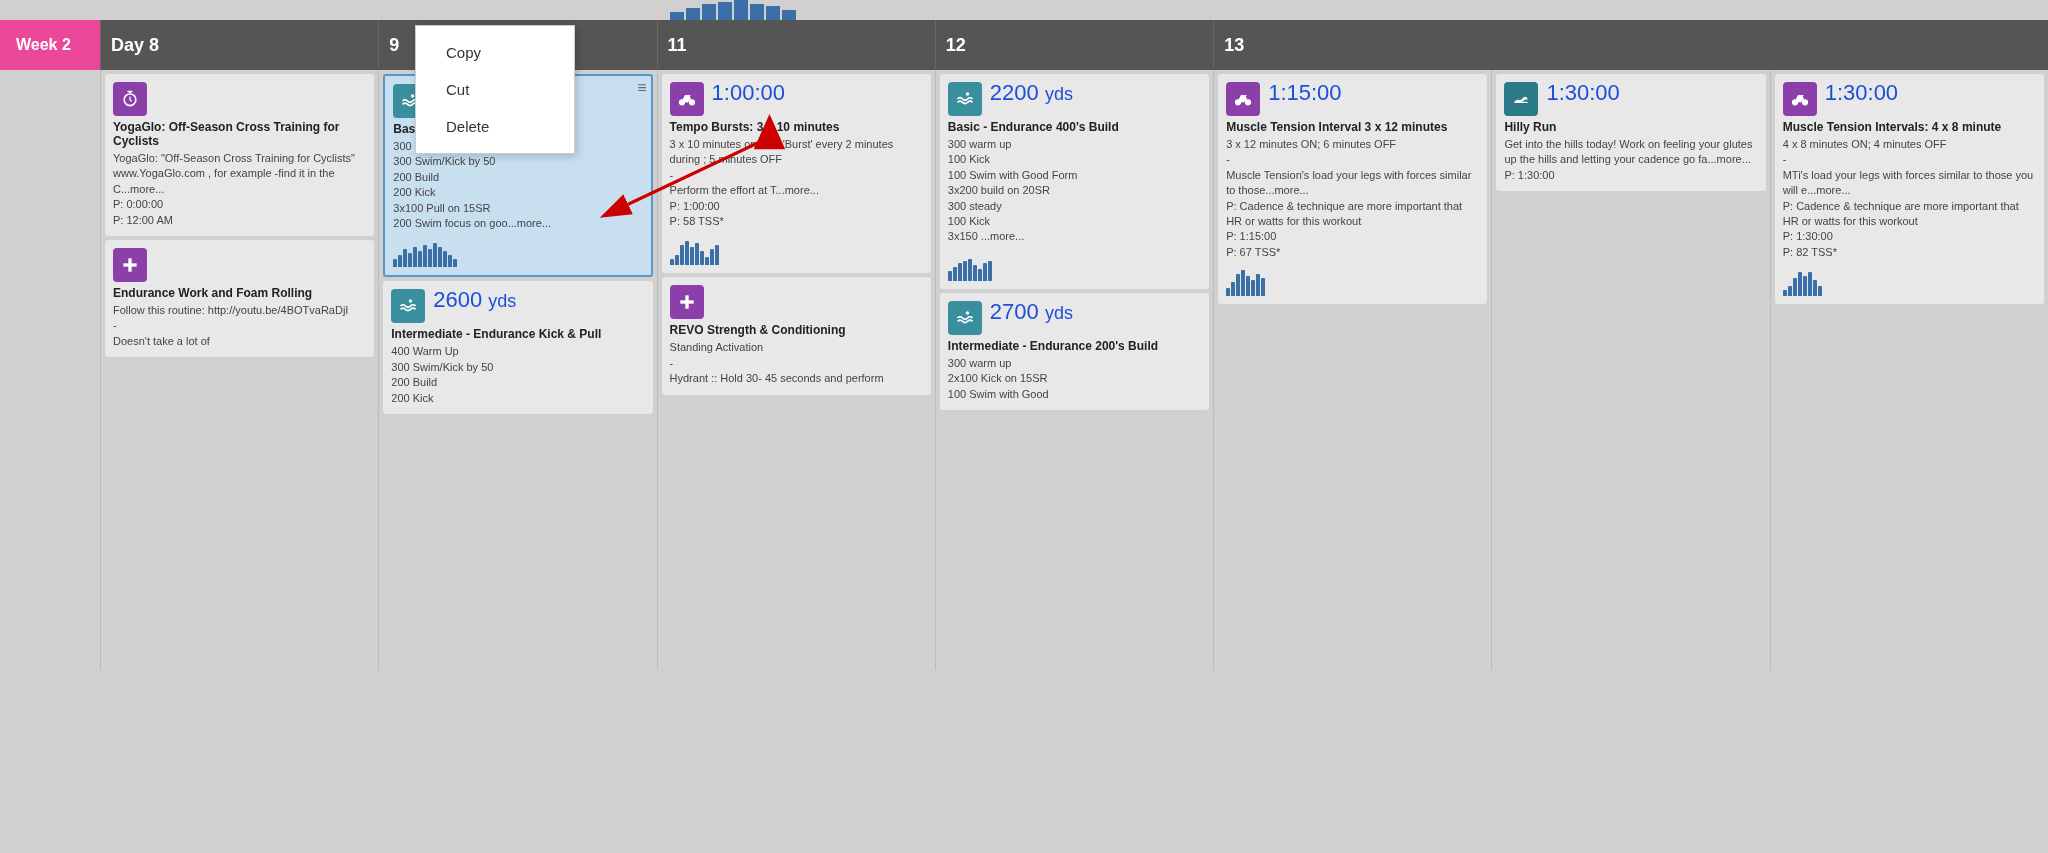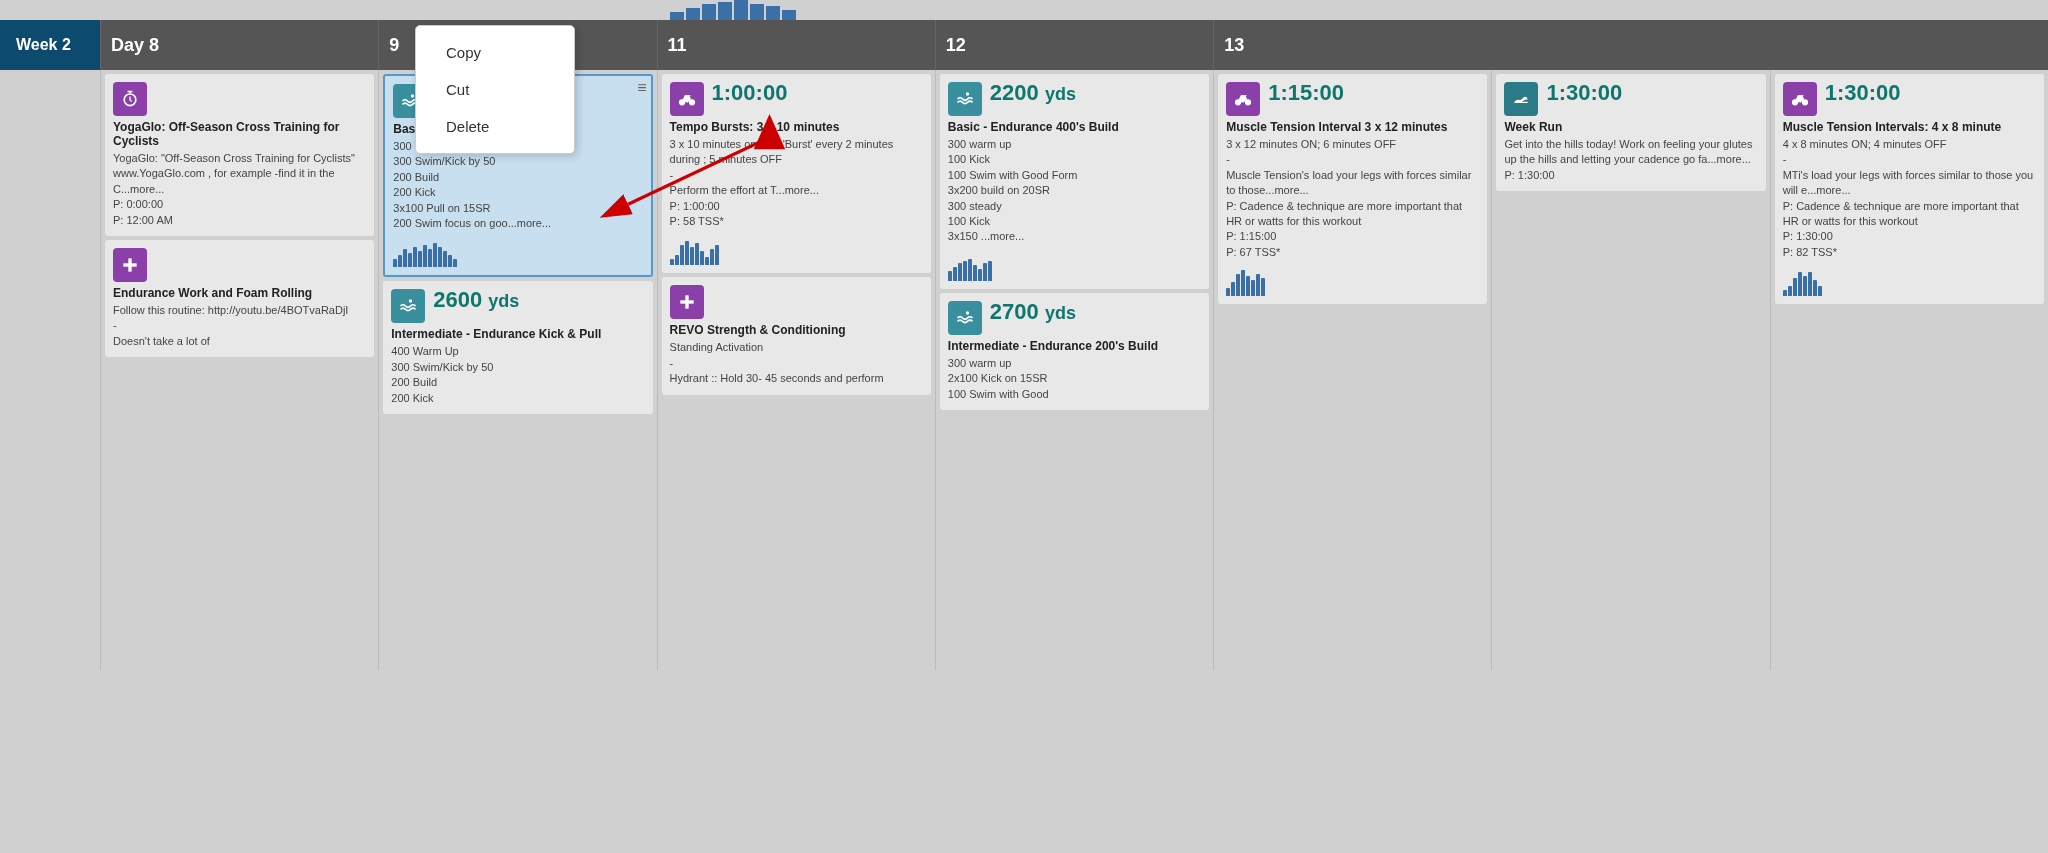--- a/index.html
+++ b/index.html
@@ -7,21 +7,21 @@
 
     .calendar-header {
       display: grid;
       grid-template-columns: 100px repeat(7, 1fr);
       background: #555;
       color: white;
       height: 50px;
       align-items: center;
     }
     .header-week {
-      background: #0c4a6e;
+      background: #ec4899;
       color: white;
       font-size: 16px;
       font-weight: bold;
       padding-left: 16px;
       height: 100%;
       display: flex;
       align-items: center;
     }
     .header-day {
       color: #ccc;
@@ -90,22 +90,22 @@
       margin-right: 8px;
     }
     .card-icon.purple { background: #8B3FA8; }
     .card-icon.teal { background: #3A8F9E; }
     .card-icon.dark-teal { background: #2B7A87; }
 
     .card-icon svg { width: 20px; height: 20px; fill: white; }
 
     .card-metric {
       font-size: 22px;
-      font-weight: 700;
-      color: #0f766e;
+      font-weight: 400;
+      color: #1d4ed8;
       line-height: 1;
     }
     .card-metric .unit { font-size: 18px; }
 
     .card-title {
       font-size: 12px;
       font-weight: bold;
       color: #222;
       margin-bottom: 3px;
     }
@@ -138,21 +138,21 @@
       border-radius: 1px 1px 0 0;
     }
 
     
     .context-menu {
       position: absolute;
       top: 25px;
       left: 415px;
       background: white;
       border: 1px solid #ccc;
-      border-radius: 5px;
+      border-radius: 0;
       box-shadow: 2px 2px 8px rgba(0,0,0,0.2);
       z-index: 100;
       min-width: 160px;
       padding: 8px 0;
     }
     .context-menu-item {
       padding: 10px 30px;
       font-size: 15px;
       color: #333;
       cursor: pointer;
@@ -421,21 +421,21 @@
         <div class="card-header">
           <div class="card-icon dark-teal">
 
             <svg viewBox="0 0 24 24" fill="white">
                 <path d="M4 16 Q6 12 9 13 Q12 14 14 11 Q16 8 19 10 L20 13 Q17 12 15 14 Q13 16 10 16 Z" fill="white"></path>
                 <path d="M4 16 L20 16" stroke="white" stroke-width="1.5"></path>
               </svg>
           </div>
           <div class="card-metric">1:30:00</div>
         </div>
-        <div class="card-title">Week Run</div>
+        <div class="card-title">Hilly Run</div>
         <div class="card-body">Get into the hills today! Work on feeling your glutes up the hills and letting your cadence go fa...more...<br>P: 1:30:00</div>
       </div>
     </div>
 
     <div class="day-column">
 
       <div class="workout-card">
         <div class="card-header">
           <div class="card-icon purple">
             <svg viewBox="0 0 24 24" fill="none" stroke="white" stroke-width="1.5">

